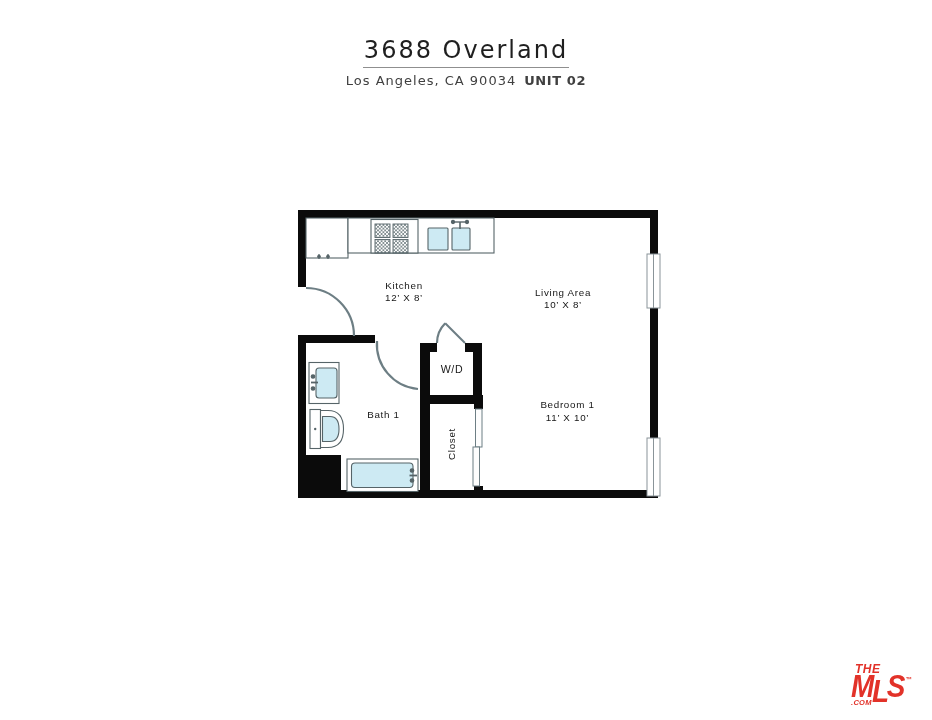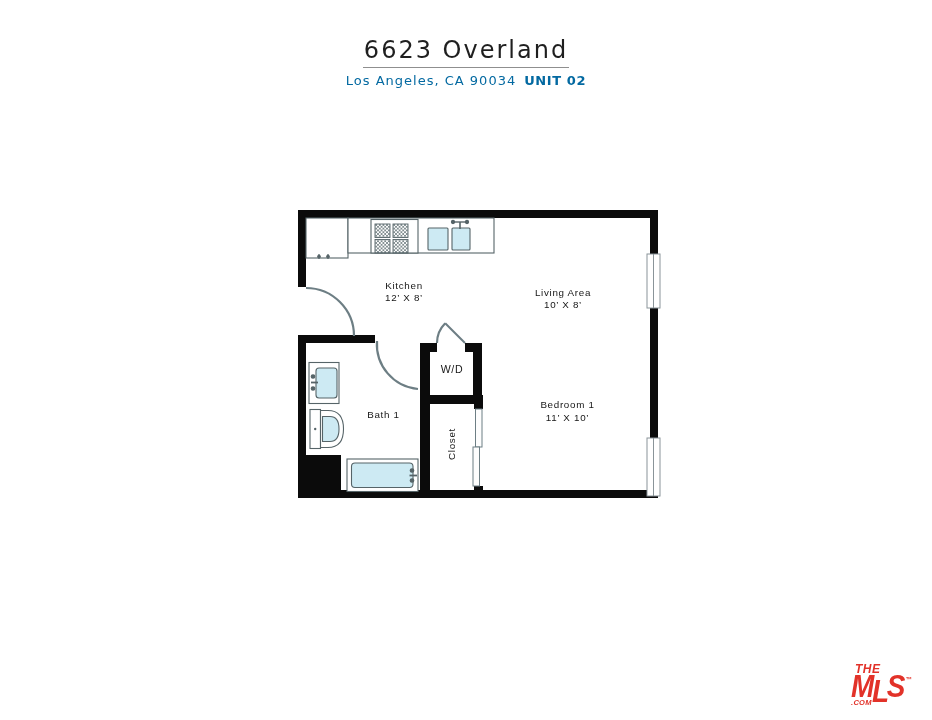--- a/index.html
+++ b/index.html
@@ -5,21 +5,21 @@
   html,body{margin:0;padding:0;background:#ffffff;}
   body{width:932px;height:720px;position:relative;overflow:hidden;
        font-family:"Liberation Sans",sans-serif;}
 
   
   .header{position:absolute;top:38px;left:0;width:100%;text-align:center;color:#1f1f1f;}
   .title{font-family:"DejaVu Sans","Liberation Sans",sans-serif;
          font-size:24px;font-weight:500;letter-spacing:2px;line-height:1.05;margin:0;}
   .title-rule{width:206px;height:1px;background:#8f8f8f;margin:4px auto 5px auto;}
   .subtitle{font-family:"DejaVu Sans","Liberation Sans",sans-serif;
-            font-size:13px;letter-spacing:1px;color:#0369a1;}
+            font-size:13px;letter-spacing:1px;color:#404040;}
   .subtitle .unit{font-weight:bold;margin-left:8px;letter-spacing:0.6px;}
 
   
   .floorplan{position:absolute;left:290px;top:205px;}
   .lbl{font-family:"Liberation Sans",sans-serif;font-size:9.8px;letter-spacing:0.7px;
        fill:#161616;text-anchor:middle;}
   .lbl-lg{font-size:10.6px;}
 
   
   .mls-logo{position:absolute;right:11px;bottom:13px;width:70px;color:#e23229;
@@ -28,21 +28,21 @@
   .mls-main{font-size:31px;line-height:0.8;letter-spacing:-2.5px;white-space:nowrap;
             transform:scaleX(0.9);transform-origin:left center;}
   .mls-l{position:relative;top:5px;}
   .mls-tm{font-size:7px;position:relative;top:-15px;letter-spacing:0;margin-left:3px;font-style:normal;}
   .mls-com{font-size:7.5px;text-align:left;letter-spacing:0.3px;margin-top:-2px;}
 </style>
 </head>
 <body>
 
 <div class="header">
-  <h1 class="title">6623 Overland</h1>
+  <h1 class="title">3688 Overland</h1>
   <div class="title-rule"></div>
   <div class="subtitle">
     <span>Los Angeles, CA 90034</span><span class="unit">UNIT 02</span>
   </div>
 </div>
 
 <svg class="floorplan" width="375" height="300" viewBox="290 205 375 300" xmlns="http://www.w3.org/2000/svg">
 
   <defs>
     <pattern id="hatch" width="3.6" height="3.6" patternUnits="userSpaceOnUse">

